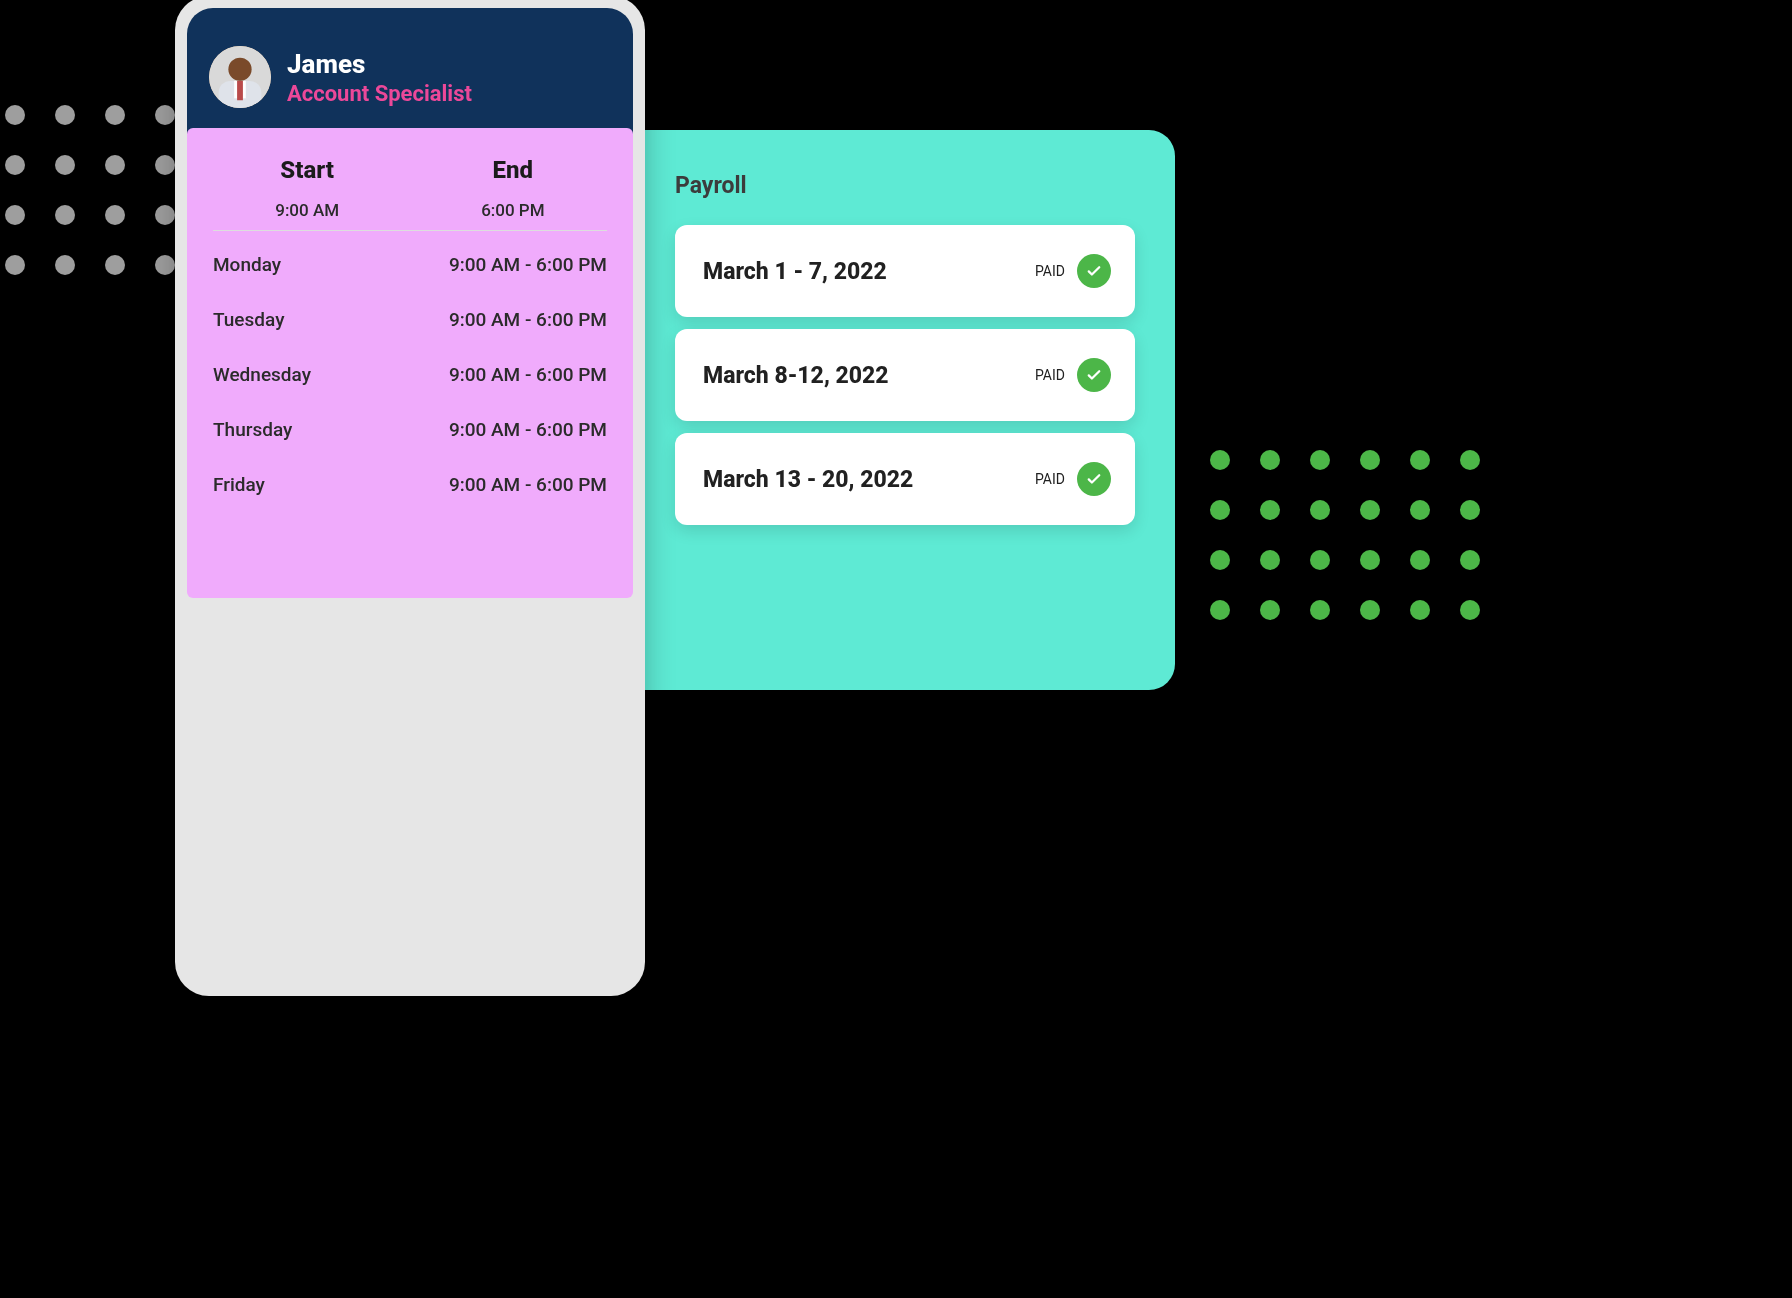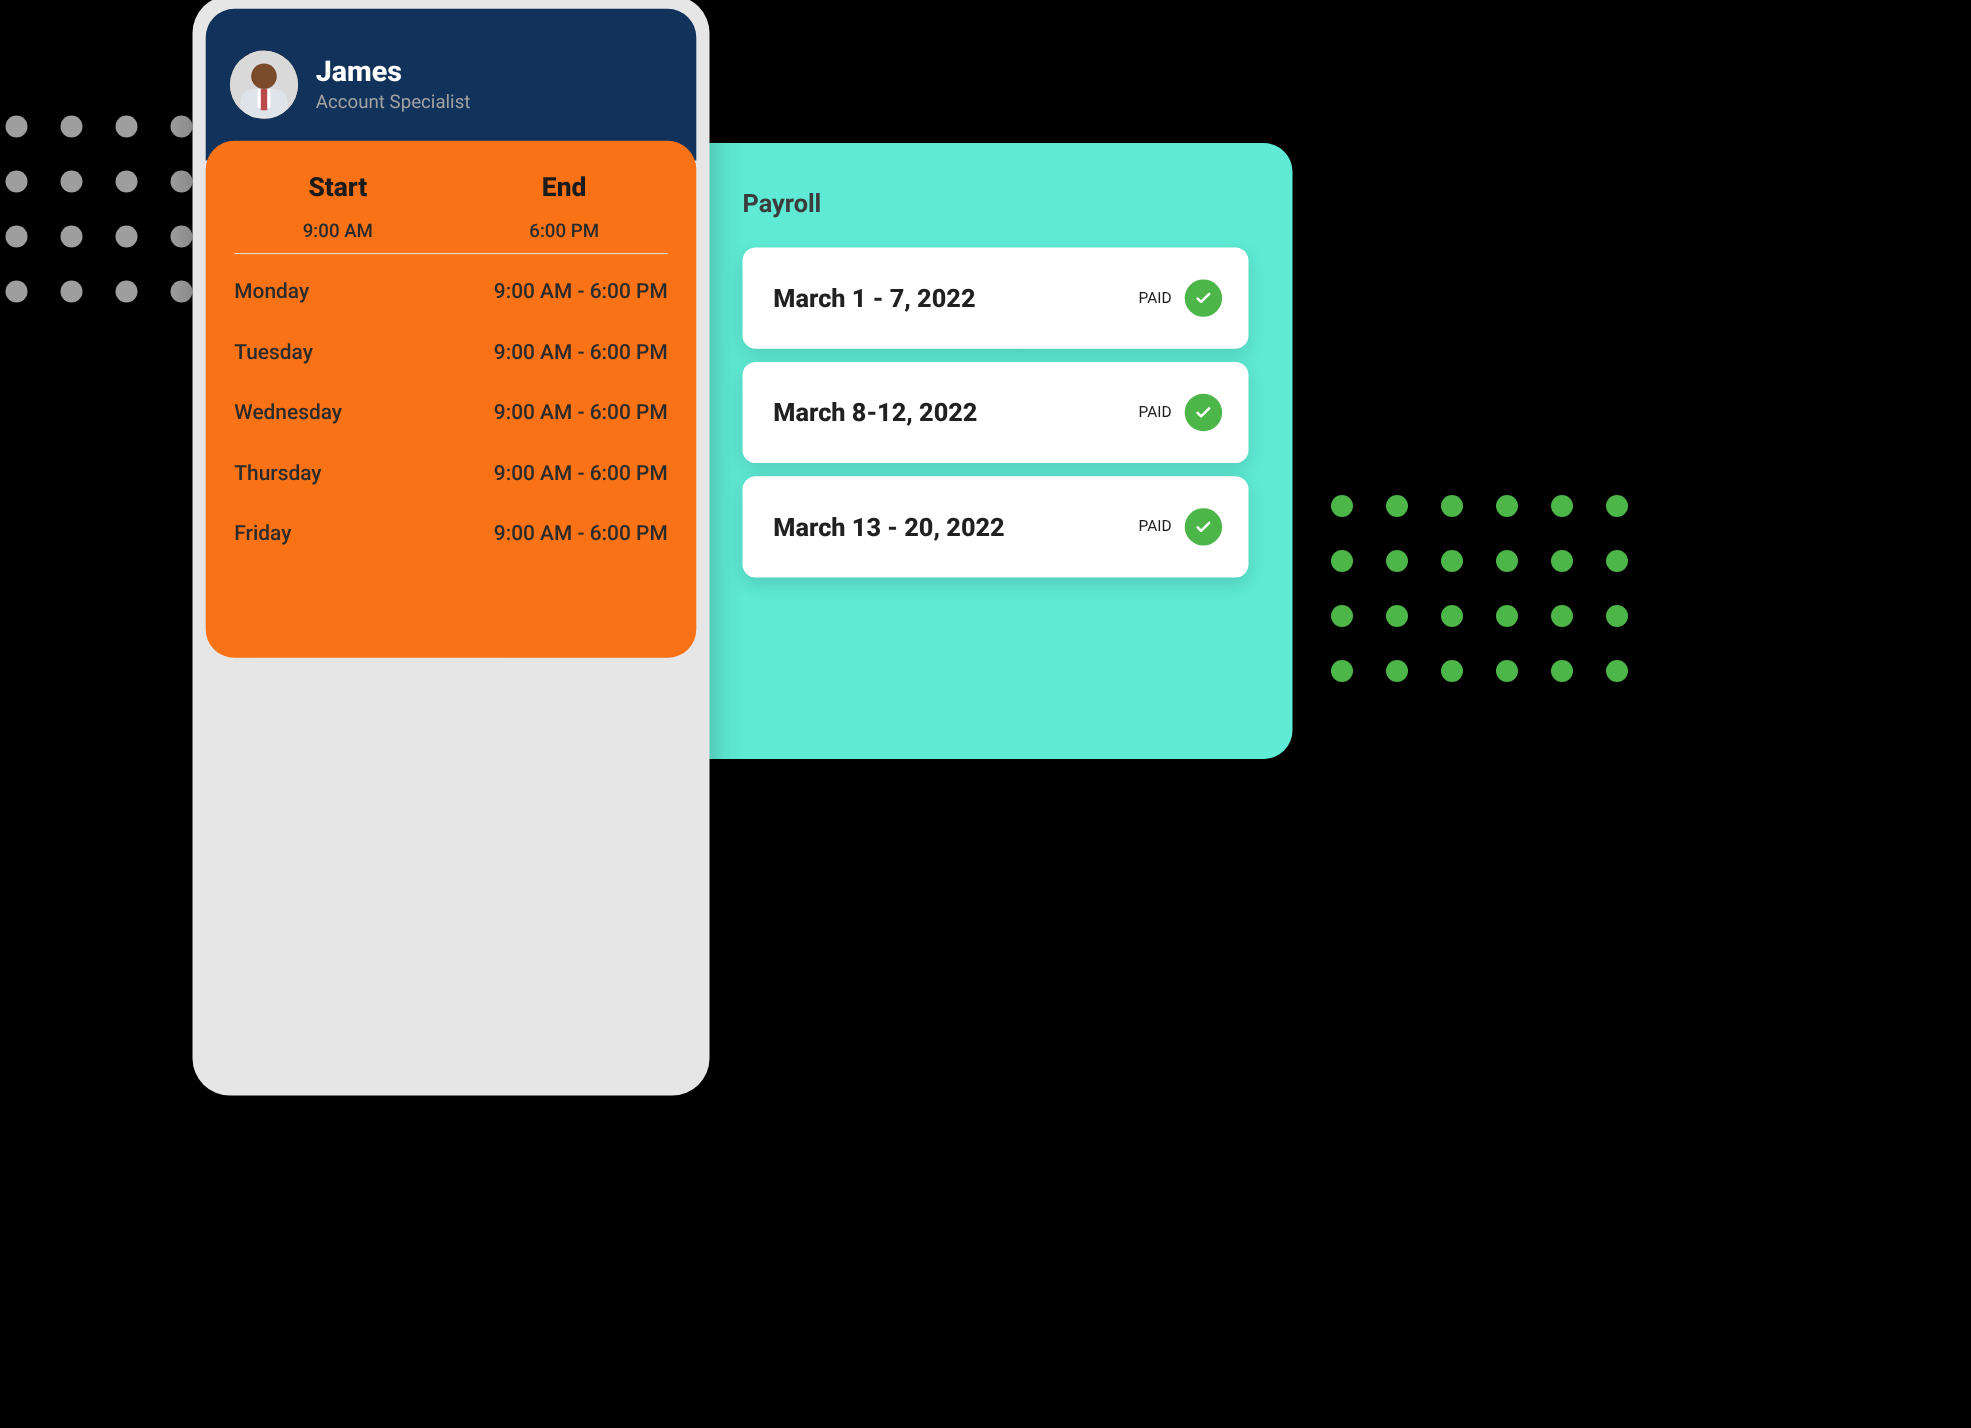--- a/index.html
+++ b/index.html
@@ -123,29 +123,29 @@
     display: flex; align-items: center; justify-content: center;
   }
   .avatar svg { width: 100%; height: 100%; }
   .who { display:flex; flex-direction:column; }
   .who-name {
     color: #fff;
     font-size: 26px;
     font-weight: 800;
   }
   .who-role {
-    color: #a3a3a3;
-    font-size: 17px;
-    font-weight: 400;
+    color: #ec4899;
+    font-size: 22px;
+    font-weight: 700;
     margin-top: 2px;
   }
 
   .phone-body {
-    background: #f97316;
-    border-radius: 26px;
+    background: #f0abfc;
+    border-radius: 6px;
     margin-top: -18px;
     padding: 28px 26px 22px 26px;
     min-height: 470px;
   }
   .times-row {
     display: flex;
     justify-content: space-between;
     padding: 0 10px;
   }
   .times-col { display:flex; flex-direction:column; align-items:center; width: 45%; }

